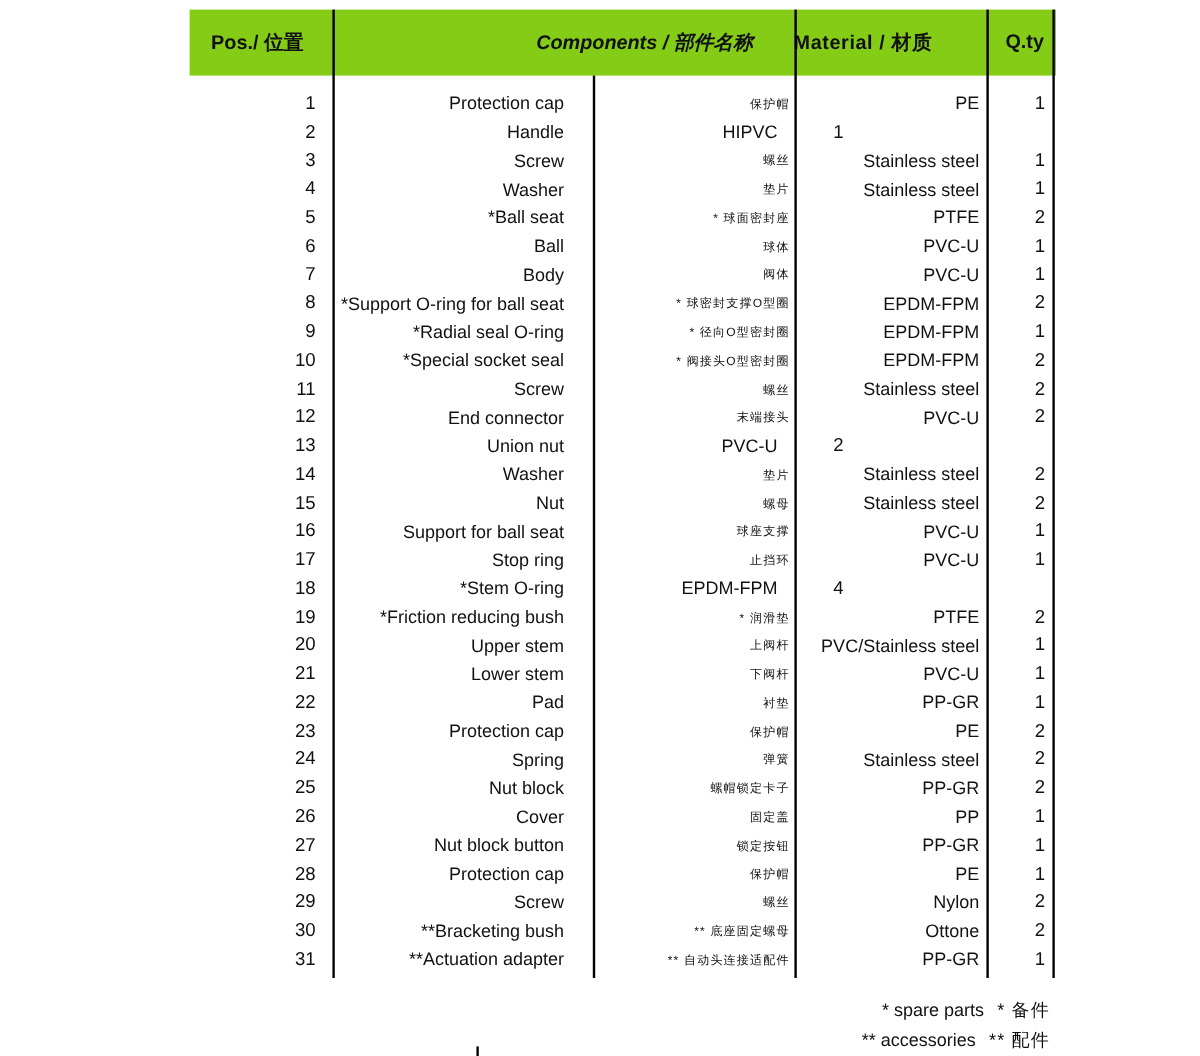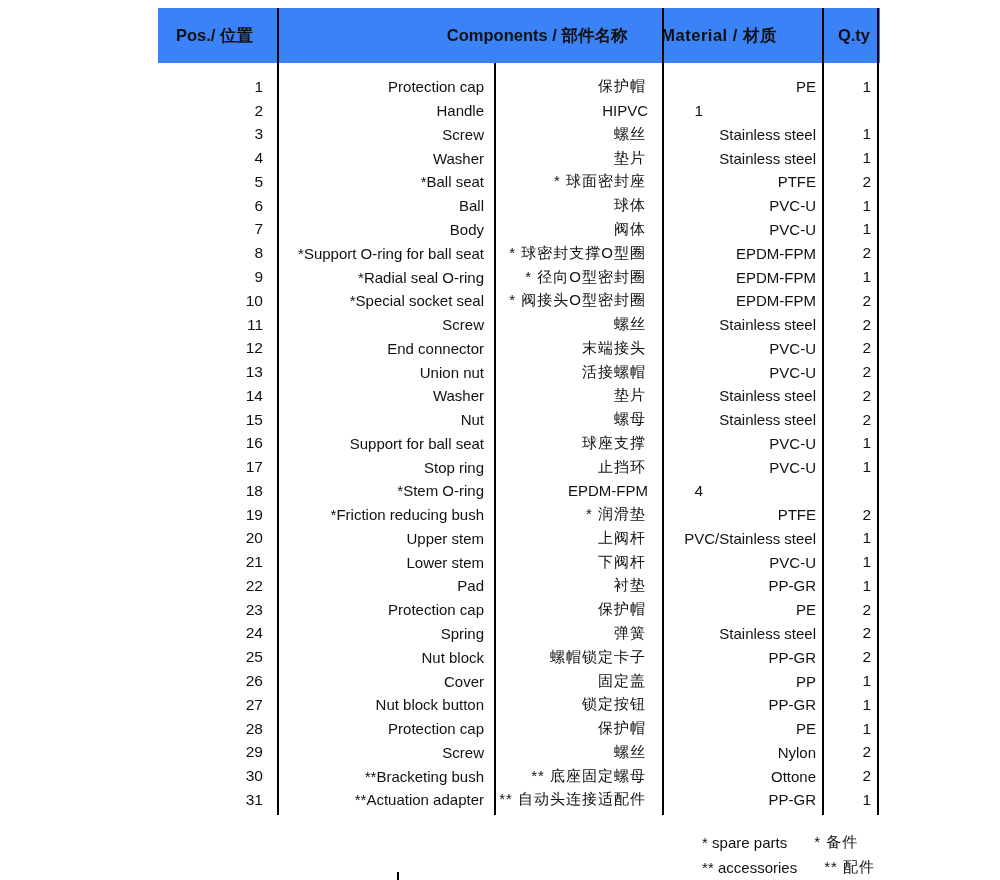--- a/index.html
+++ b/index.html
@@ -3,49 +3,49 @@
 <meta charset="utf-8">
 <style>
   * { margin:0; padding:0; box-sizing:border-box; }
   html,body { width:1000px; height:880px; background:#ffffff; overflow:hidden;
     font-family:"Liberation Sans","DejaVu Sans",sans-serif; color:#111; }
   .page { position:relative; width:1000px; height:880px; background:#fff; }
 
   .table { position:absolute; left:158px; top:8px; width:722px; height:807px; }
 
   .thead { position:absolute; left:0; top:0; width:722px; height:55px;
-    background:#3b82f6; display:flex; align-items:center;
+    background:#84cc16; display:flex; align-items:center;
     font-weight:bold; font-size:16.5px; }
   .h { display:flex; align-items:center; height:55px; white-space:nowrap; }
   .h-pos { width:119px; justify-content:center; }
-  .h-comp { width:386px; justify-content:flex-end; padding-right:10px; }
+  .h-comp { width:386px; justify-content:flex-end; padding-right:10px;font-style:italic; }
   .h-mat { width:159px; justify-content:center; letter-spacing:0.5px;padding-left:12px; }
   .h-qty { width:55px; justify-content:center;margin-left:39px; }
 
   .tbody { position:absolute; left:0; top:67px; width:722px; }
   .row { display:flex; height:23.77px; }
   .cell { display:flex; align-items:center; justify-content:flex-end;
     white-space:nowrap; font-size:15px; }
   .cell-pos { width:119px; padding-right:14px; font-size:15.5px; }
-  .cell-en  { width:217px; padding-right:10px; }
-  .cell-zh  { width:168px; padding-right:16px; font-size:15px; letter-spacing:1px; }
+  .cell-en  { width:217px; padding-right:24px; }
+  .cell-zh  { width:168px; padding-right:4px; font-size:10px; letter-spacing:1px; }
   .cell-mat { width:160px; padding-right:6px; }
   .cell-qty { width:55px;  padding-right:6px; font-size:15.5px; }
 
   .vline { position:absolute; width:2px; background:#000; top:0; height:807px; }
   .vline.v-pos { left:119px; }
   .vline.v-mid { left:336px; top:55px; height:752px; }
   .vline.v-mat { left:504px; }
   .vline.v-qty { left:664px; }
   .vline.v-right { left:719px; }
 
   .notes { position:absolute; top:830px; right:125px; text-align:right;
     font-size:15px; }
   .note-line { height:25px; display:flex; align-items:center;
-    gap:27px; white-space:nowrap; }
+    justify-content:flex-end; gap:11px; white-space:nowrap; }
   .note-zh { letter-spacing:1px; }
 
   .tick { position:absolute; left:397px; top:872px; width:2px; height:8px;
     background:#000; }
 </style>
 </head>
 <body>
 
 <div class="page">
 
@@ -138,21 +138,20 @@
         <div class="row">
           <div class="cell cell-pos">12</div>
           <div class="cell cell-en">End connector</div>
           <div class="cell cell-zh">末端接头</div>
           <div class="cell cell-mat">PVC-U</div>
           <div class="cell cell-qty">2</div>
         </div>
         <div class="row">
           <div class="cell cell-pos">13</div>
           <div class="cell cell-en">Union nut</div>
-          <div class="cell cell-zh">活接螺帽</div>
           <div class="cell cell-mat">PVC-U</div>
           <div class="cell cell-qty">2</div>
         </div>
         <div class="row">
           <div class="cell cell-pos">14</div>
           <div class="cell cell-en">Washer</div>
           <div class="cell cell-zh">垫片</div>
           <div class="cell cell-mat">Stainless steel</div>
           <div class="cell cell-qty">2</div>
         </div>

